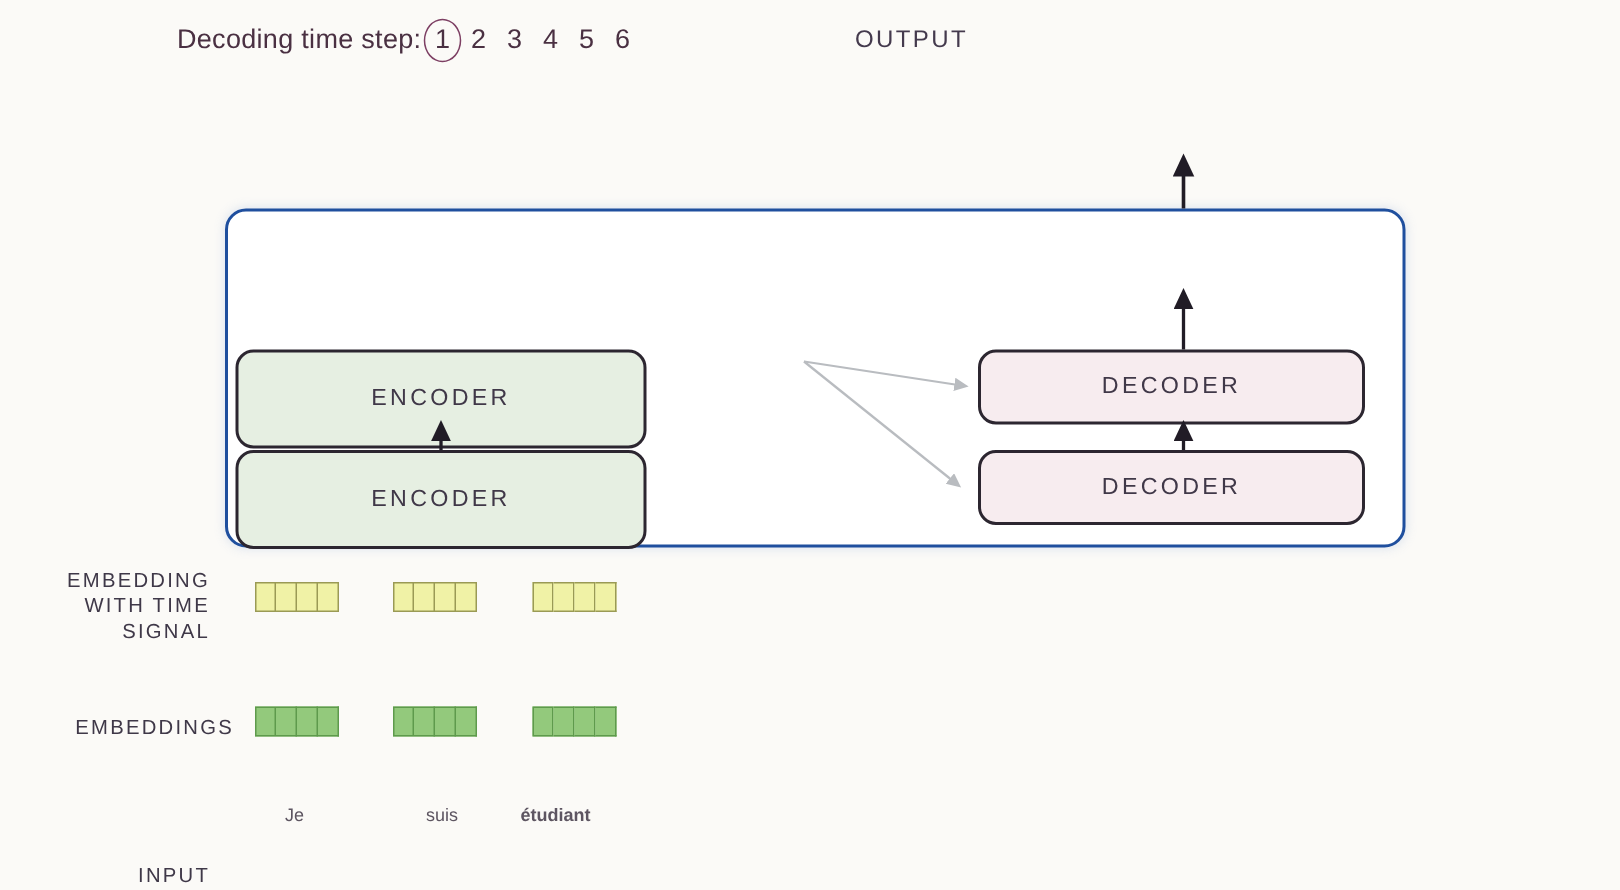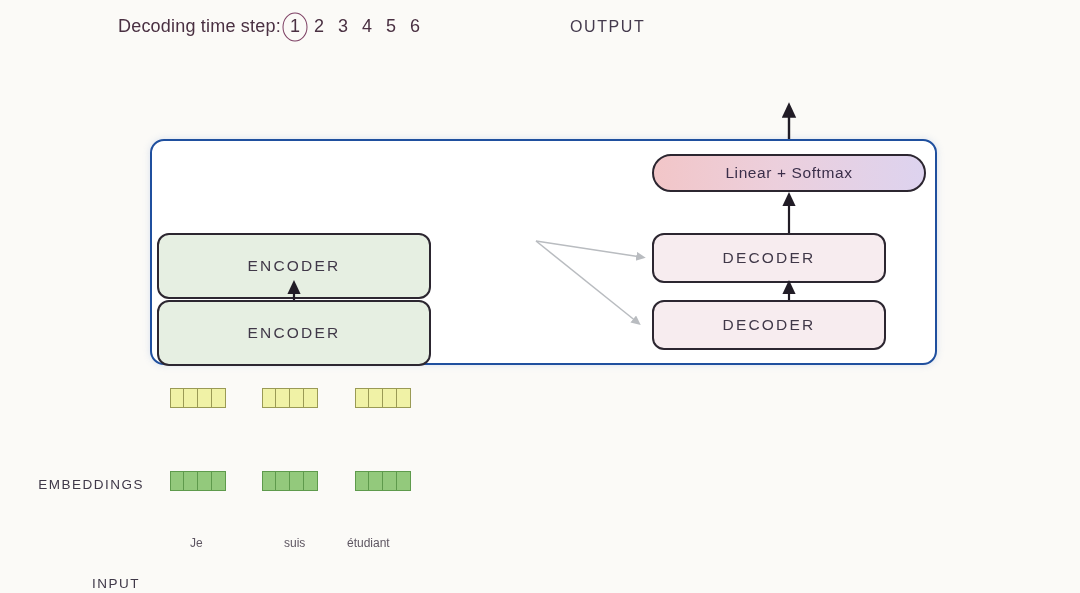--- a/index.html
+++ b/index.html
@@ -93,21 +93,21 @@
   }
   .encoder {
     background: #e6efe2;
     left: 157px;
     width: 274px;
     height: 66px;
   }
   .decoder {
     background: #f7ecef;
     left: 652px;
-    width: 234px;
+    width: 258px;
     height: 50px;
   }
   #encoder-top    { top: 233px; }
   #encoder-bottom { top: 300px; }
   #decoder-top    { top: 233px; }
   #decoder-bottom { top: 300px; }
 
   #linear-softmax {
     position: absolute;
     left: 652px;
@@ -134,21 +134,21 @@
     color: #3f3848;
     text-align: right;
     line-height: 17px;
   }
   #label-embedding-time {
     left: 0px;
     top: 378px;
     width: 140px;
   }
   #label-embeddings {
-    left: 4px;
+    left: 16px;
     top: 476px;
     width: 140px;
   }
   #label-input {
     left: 0px;
     top: 539px;
     width: 140px;
     margin-top: 36px;
   }
 
@@ -180,21 +180,21 @@
   #vec-emb-2  { left: 355px; top: 471px; }
 
   
   .word {
     position: absolute;
     font-size: 12px;
     color: #5d5561;
   }
   #word-0 { left: 190px; top: 536px; }
   #word-1 { left: 284px; top: 536px; }
-  #word-2 { left: 347px; top: 536px; }
+  #word-2 { left: 347px; top: 536px; font-weight: bold; }
 
   svg.overlay {
     position: absolute;
     inset: 0;
     width: 1080px;
     height: 593px;
     pointer-events: none;
   }
 </style>
 </head>
@@ -216,21 +216,20 @@
   <div id="output-label">OUTPUT</div>
 
   <div id="model-container"></div>
 
   <div class="block encoder" id="encoder-top">ENCODER</div>
   <div class="block encoder" id="encoder-bottom">ENCODER</div>
 
   <div class="block decoder" id="decoder-top">DECODER</div>
   <div class="block decoder" id="decoder-bottom">DECODER</div>
 
-  <div id="linear-softmax">Linear + Softmax</div>
 
   <svg class="overlay">
     <defs>
       <marker id="arrow-black" markerWidth="7" markerHeight="7" refX="3.2" refY="3" orient="auto">
         <path d="M0,0 L6.4,3 L0,6 z" fill="#211c26"></path>
       </marker>
       <marker id="arrow-gray" markerWidth="7" markerHeight="7" refX="3.2" refY="3" orient="auto">
         <path d="M0,0 L6.4,3 L0,6 z" fill="#b9bcc0"></path>
       </marker>
     </defs>
@@ -241,20 +240,21 @@
 
     <line x1="789" y1="233" x2="789" y2="199" stroke="#211c26" stroke-width="2.2" marker-end="url(#arrow-black)"></line>
 
     <line x1="789" y1="139" x2="789" y2="110" stroke="#211c26" stroke-width="2.4" marker-end="url(#arrow-black)"></line>
 
     <line x1="536" y1="241" x2="641" y2="257" stroke="#b9bcc0" stroke-width="1.5" marker-end="url(#arrow-gray)"></line>
 
     <line x1="536" y1="241" x2="637" y2="322" stroke="#b9bcc0" stroke-width="1.5" marker-end="url(#arrow-gray)"></line>
   </svg>
 
+  <div class="row-label" id="label-embedding-time">EMBEDDING WITH TIME SIGNAL</div>
   <div class="row-label" id="label-embeddings">EMBEDDINGS</div>
   <div class="row-label" id="label-input">INPUT</div>
 
   <div class="vec time" id="vec-time-0">
     <div class="cell"></div>
     <div class="cell"></div>
     <div class="cell"></div>
     <div class="cell"></div>
   </div>
   <div class="vec time" id="vec-time-1">

